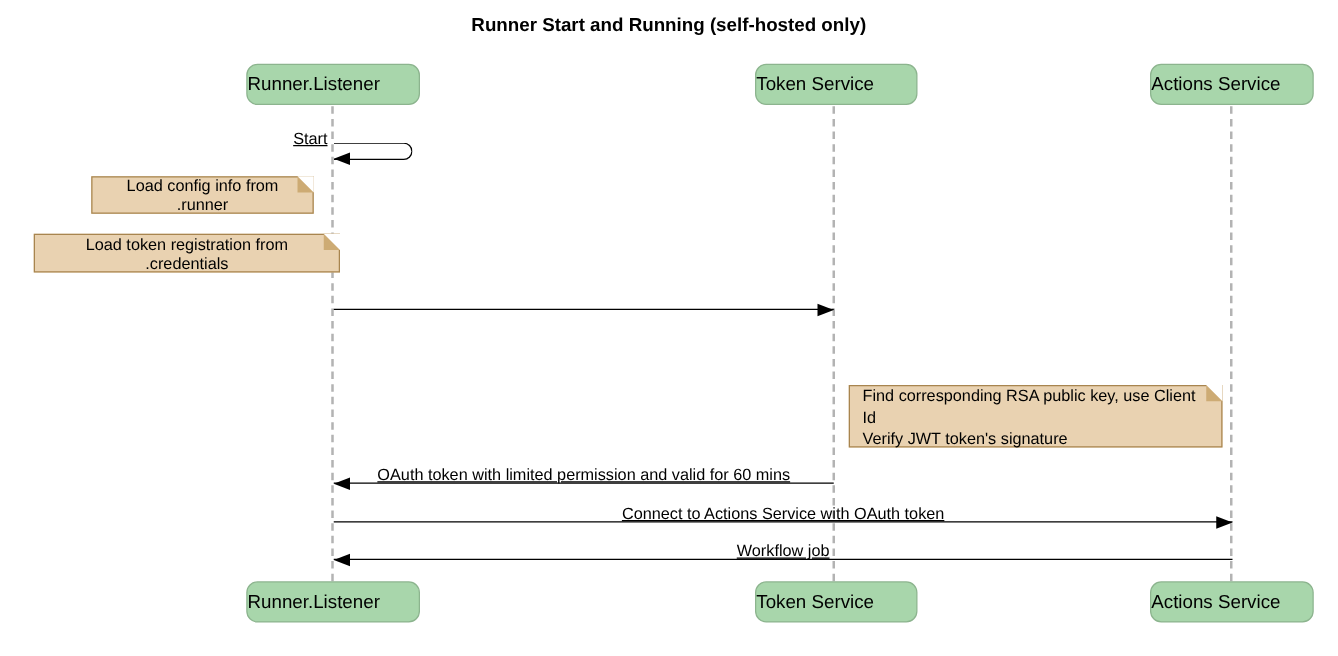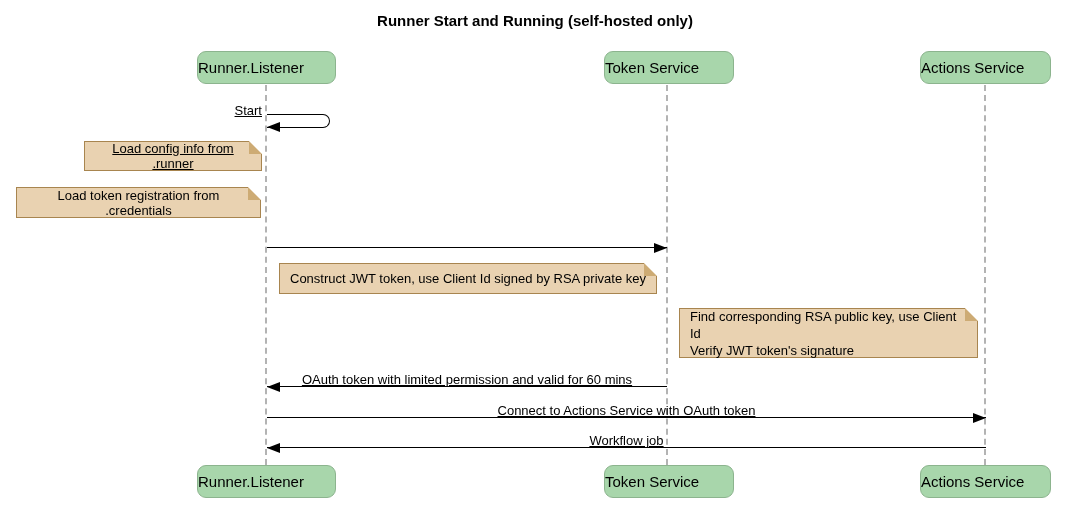--- a/index.html
+++ b/index.html
@@ -127,34 +127,31 @@
     <span>Token Service</span>
   </div>
   <div class="actor" style="left:920px; top:465px; width:131px;">
     <span>Actions Service</span>
   </div>
 
   <div class="msg-label" style="left:170px; top:103px; width:92px; text-align:right;">Start</div>
   <div class="self-loop" style="left:267px; top:114px; width:62px; height:12px;"></div>
   <div class="arrow-left" style="left:267px; top:122px;"></div>
 
-  <div class="note" style="left:84px; top:141px; width:178px; height:30px;text-decoration:underline;">
+  <div class="note" style="left:73px; top:141px; width:178px; height:30px;">
     <span>Load config info from .runner</span>
   </div>
 
-  <div class="note" style="left:16px; top:187px; width:245px; height:31px;">
+  <div class="note" style="left:27px; top:187px; width:245px; height:31px;">
     <span>Load token registration from .credentials</span>
   </div>
 
   <div class="msg-line" style="left:267px; top:247px; width:400px;"></div>
   <div class="arrow-right" style="left:654px; top:243px;"></div>
 
-  <div class="note" style="left:279px; top:263px; width:378px; height:31px;">
-    <span>Construct JWT token, use Client Id signed by RSA private key</span>
-  </div>
 
   <div class="note note-left-text" style="left:679px; top:308px; width:299px; height:50px;">
     <span>Find corresponding RSA public key, use Client Id
 Verify JWT token's signature</span>
   </div>
 
   <div class="msg-label" style="left:267px; top:372px; width:400px;">OAuth token with limited permission and valid for 60 mins</div>
   <div class="msg-line" style="left:267px; top:386px; width:400px;"></div>
   <div class="arrow-left" style="left:267px; top:382px;"></div>
 

